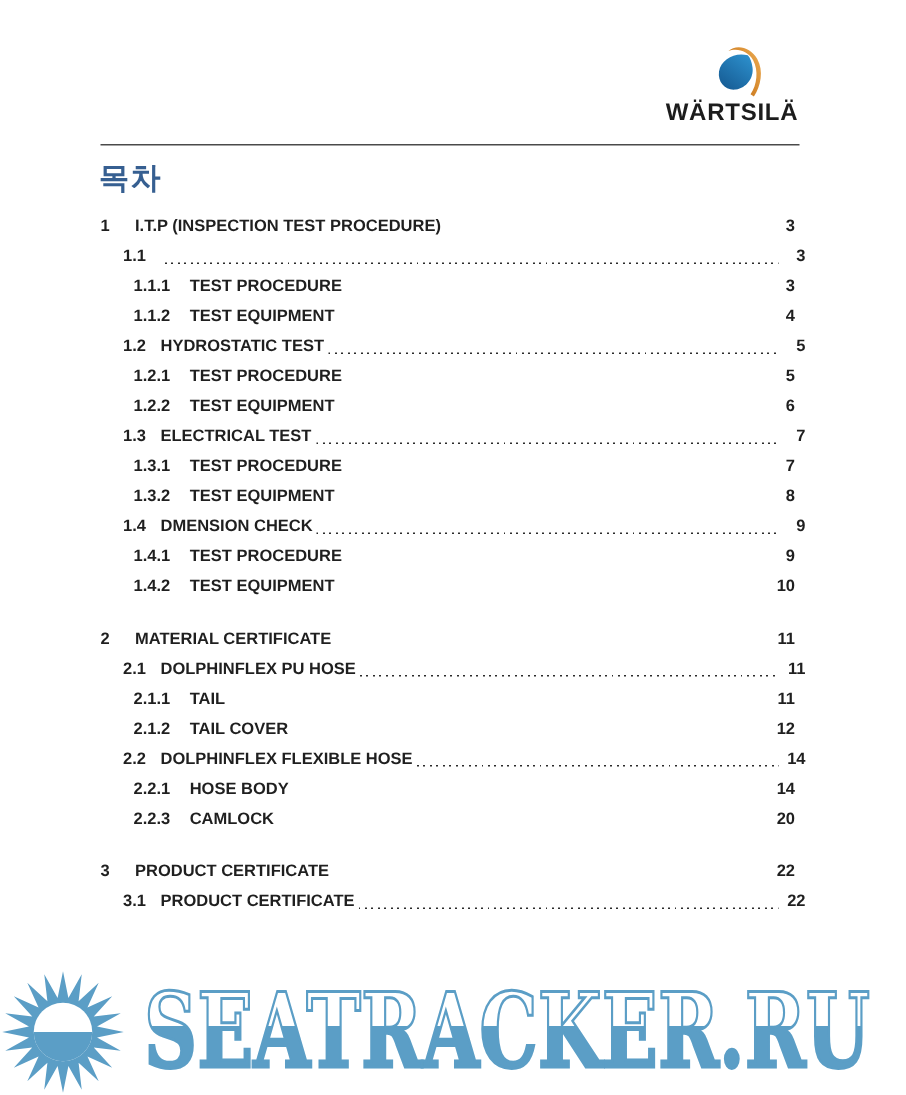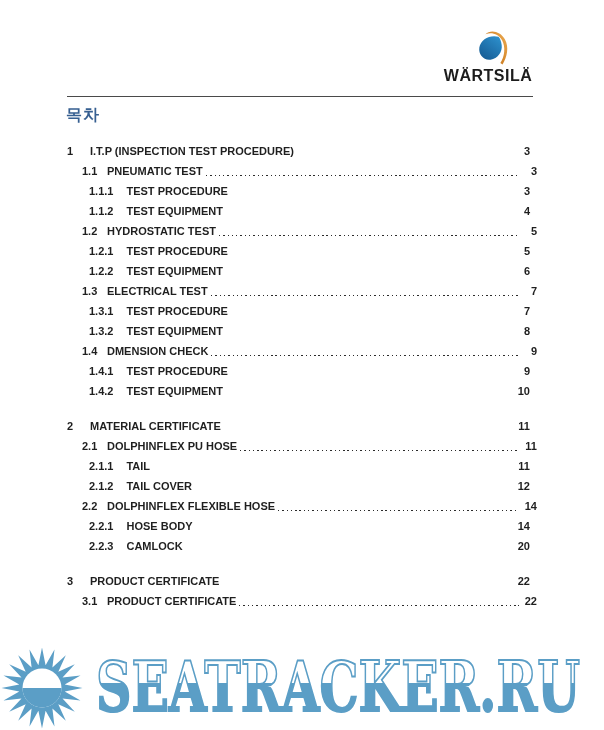--- a/index.html
+++ b/index.html
@@ -14,21 +14,21 @@
     font-weight:bold;font-size:16px;letter-spacing:0.5px;color:#1c1c1c;
     white-space:nowrap;display:block;
   }
   .header-rule{
     position:absolute;left:67px;top:96px;width:466px;height:0;
     border-top:1px solid #4a4a4a;
   }
   
   .doc-title{
     position:absolute;left:66px;top:105px;
-    font-size:16px;font-weight:bold;color:#365F91;letter-spacing:1px;
+    font-size:20px;font-weight:bold;color:#365F91;letter-spacing:1px;
   }
   
   .toc{position:absolute;left:67px;top:141px;width:470px;}
   .toc-row{
     display:flex;align-items:baseline;height:20px;line-height:20px;
     font-size:11px;font-weight:bold;color:#1f1f1f;
   }
   .toc-row.l1:not(:first-child){margin-top:15px;}
   .toc-row .num{flex:0 0 auto;}
   .l1 .num{width:23px;}
@@ -87,21 +87,20 @@
   <div class="toc" id="toc">
     <div class="toc-row l1">
       <span class="num">1</span>
       <span class="label">I.T.P (INSPECTION TEST PROCEDURE)</span>
       <span class="dots"></span>
       <span class="pg">3</span>
     </div>
 
     <div class="toc-row l2 has-dots">
       <span class="num">1.1</span>
-      <span class="label">PNEUMATIC TEST</span>
       <span class="dots"></span>
       <span class="pg">3</span>
     </div>
 
     <div class="toc-row l3">
       <span class="num">1.1.1</span>
       <span class="label">TEST PROCEDURE</span>
       <span class="dots"></span>
       <span class="pg">3</span>
     </div>

